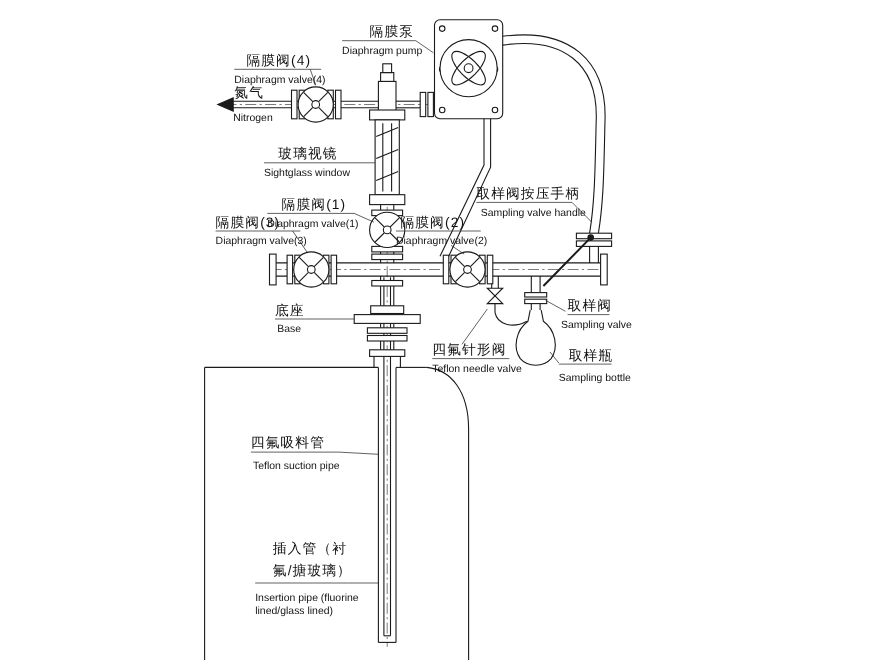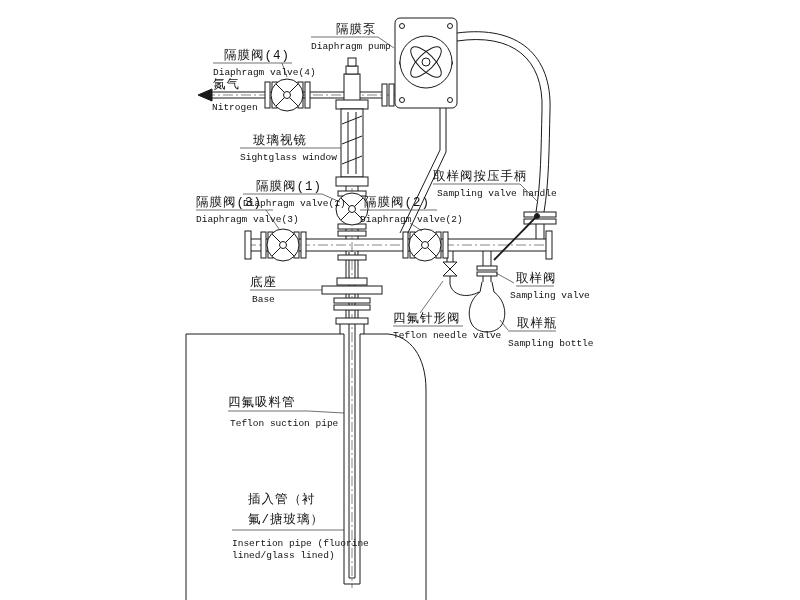--- a/index.html
+++ b/index.html
@@ -1,17 +1,17 @@
 <!DOCTYPE html>
 <html><head>
 <meta charset="utf-8">
 <style>
   html,body{margin:0;padding:0;background:#fff;}
   .canvas{position:relative;width:800px;height:600px;background:#ffffff;overflow:hidden;
-          font-family:Liberation Mono, monospace;}
+          font-family:Liberation Sans, sans-serif;}
   svg{display:block;}
   text{stroke:none;fill:#111111;}
   .zh{font-size:12.5px;letter-spacing:1px;}
   .en{font-size:9.5px;letter-spacing:0;}
 </style>
 </head>
 <body>
 
 <div class="canvas">
 <svg width="800" height="600" viewBox="0 0 800 600">

